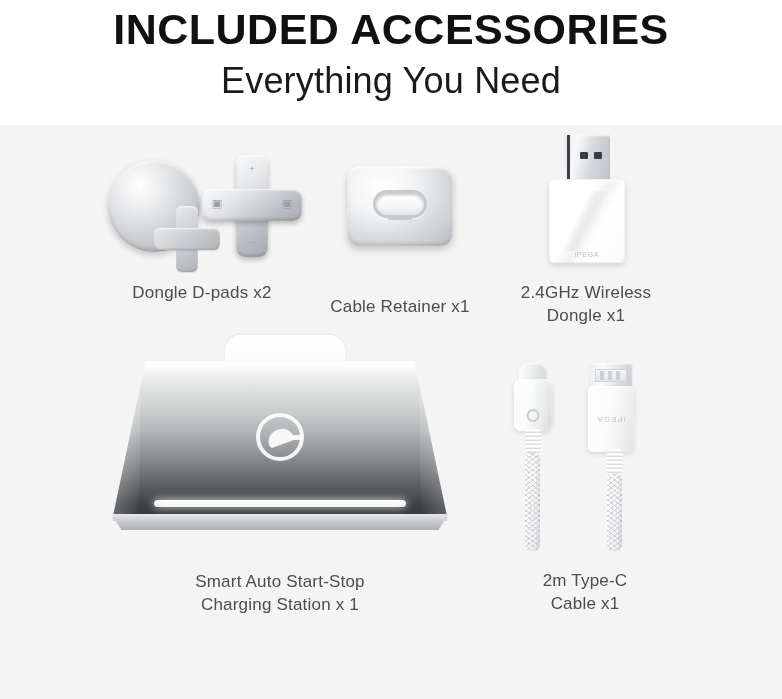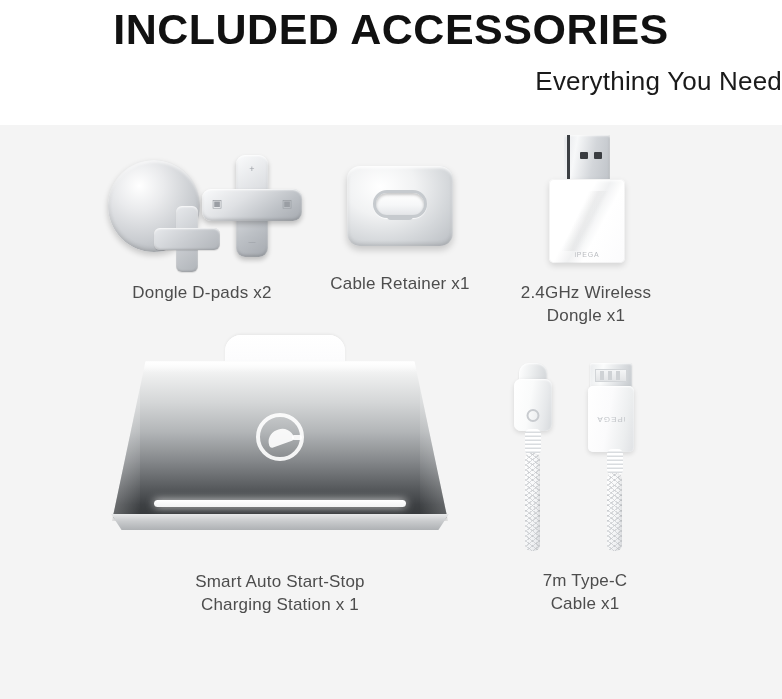--- a/index.html
+++ b/index.html
@@ -32,27 +32,26 @@
   .header-title {
     font-size: 43px;
     line-height: 50px;
     font-weight: bold;
     letter-spacing: 0.5px;
     color: #111111;
     margin: 0;
     white-space: nowrap;
   }
   .header-subtitle {
-    font-size: 26px;
+    font-size: 36px;
     line-height: 34px;
     font-weight: normal;
     color: #1a1a1a;
     margin: 10px 0 0 0;
     letter-spacing: 0.2px;
-    text-align: right;
   }
 
   
   .body-panel {
     position: absolute;
     left: 0; top: 125px;
     width: 782px;
     height: 574px;
     background: #f4f4f4;
   }
@@ -155,21 +154,21 @@
     box-sizing: border-box;
   }
   .retainer-hole::after {
     content: "";
     position: absolute;
     left: 22%; bottom: -5px;
     width: 56%; height: 5px;
     background: #c6cace;
     border-radius: 0 0 4px 4px;
   }
-  .retainer .item-label { margin-top: 5px; }
+  .retainer .item-label { margin-top: 28px; }
 
   
   .dongle { left: 498px; top: 4px; width: 176px; }
   .dongle .item-art { width: 176px; height: 138px; }
   .dongle-plug {
     position: absolute;
     left: 66px; top: 6px;
     width: 46px; height: 48px;
     background: linear-gradient(100deg, #e4e6e9 0%, #f7f8f9 26%, #d3d6da 62%, #bfc3c8 100%);
     border-radius: 2px 2px 0 0;
@@ -493,18 +492,18 @@
           </div>
           <div class="shell">
             <div class="brand">iPEGA</div>
           </div>
         </div>
         <div class="strain strain-c"></div>
         <div class="strain strain-a"></div>
         <div class="wire wire-c"></div>
         <div class="wire wire-a"></div>
       </div>
-      <p class="item-label">7m Type-C
+      <p class="item-label">2m Type-C
 Cable x1</p>
     </div>
 
   </div>
 </div>
 
 </body></html>

